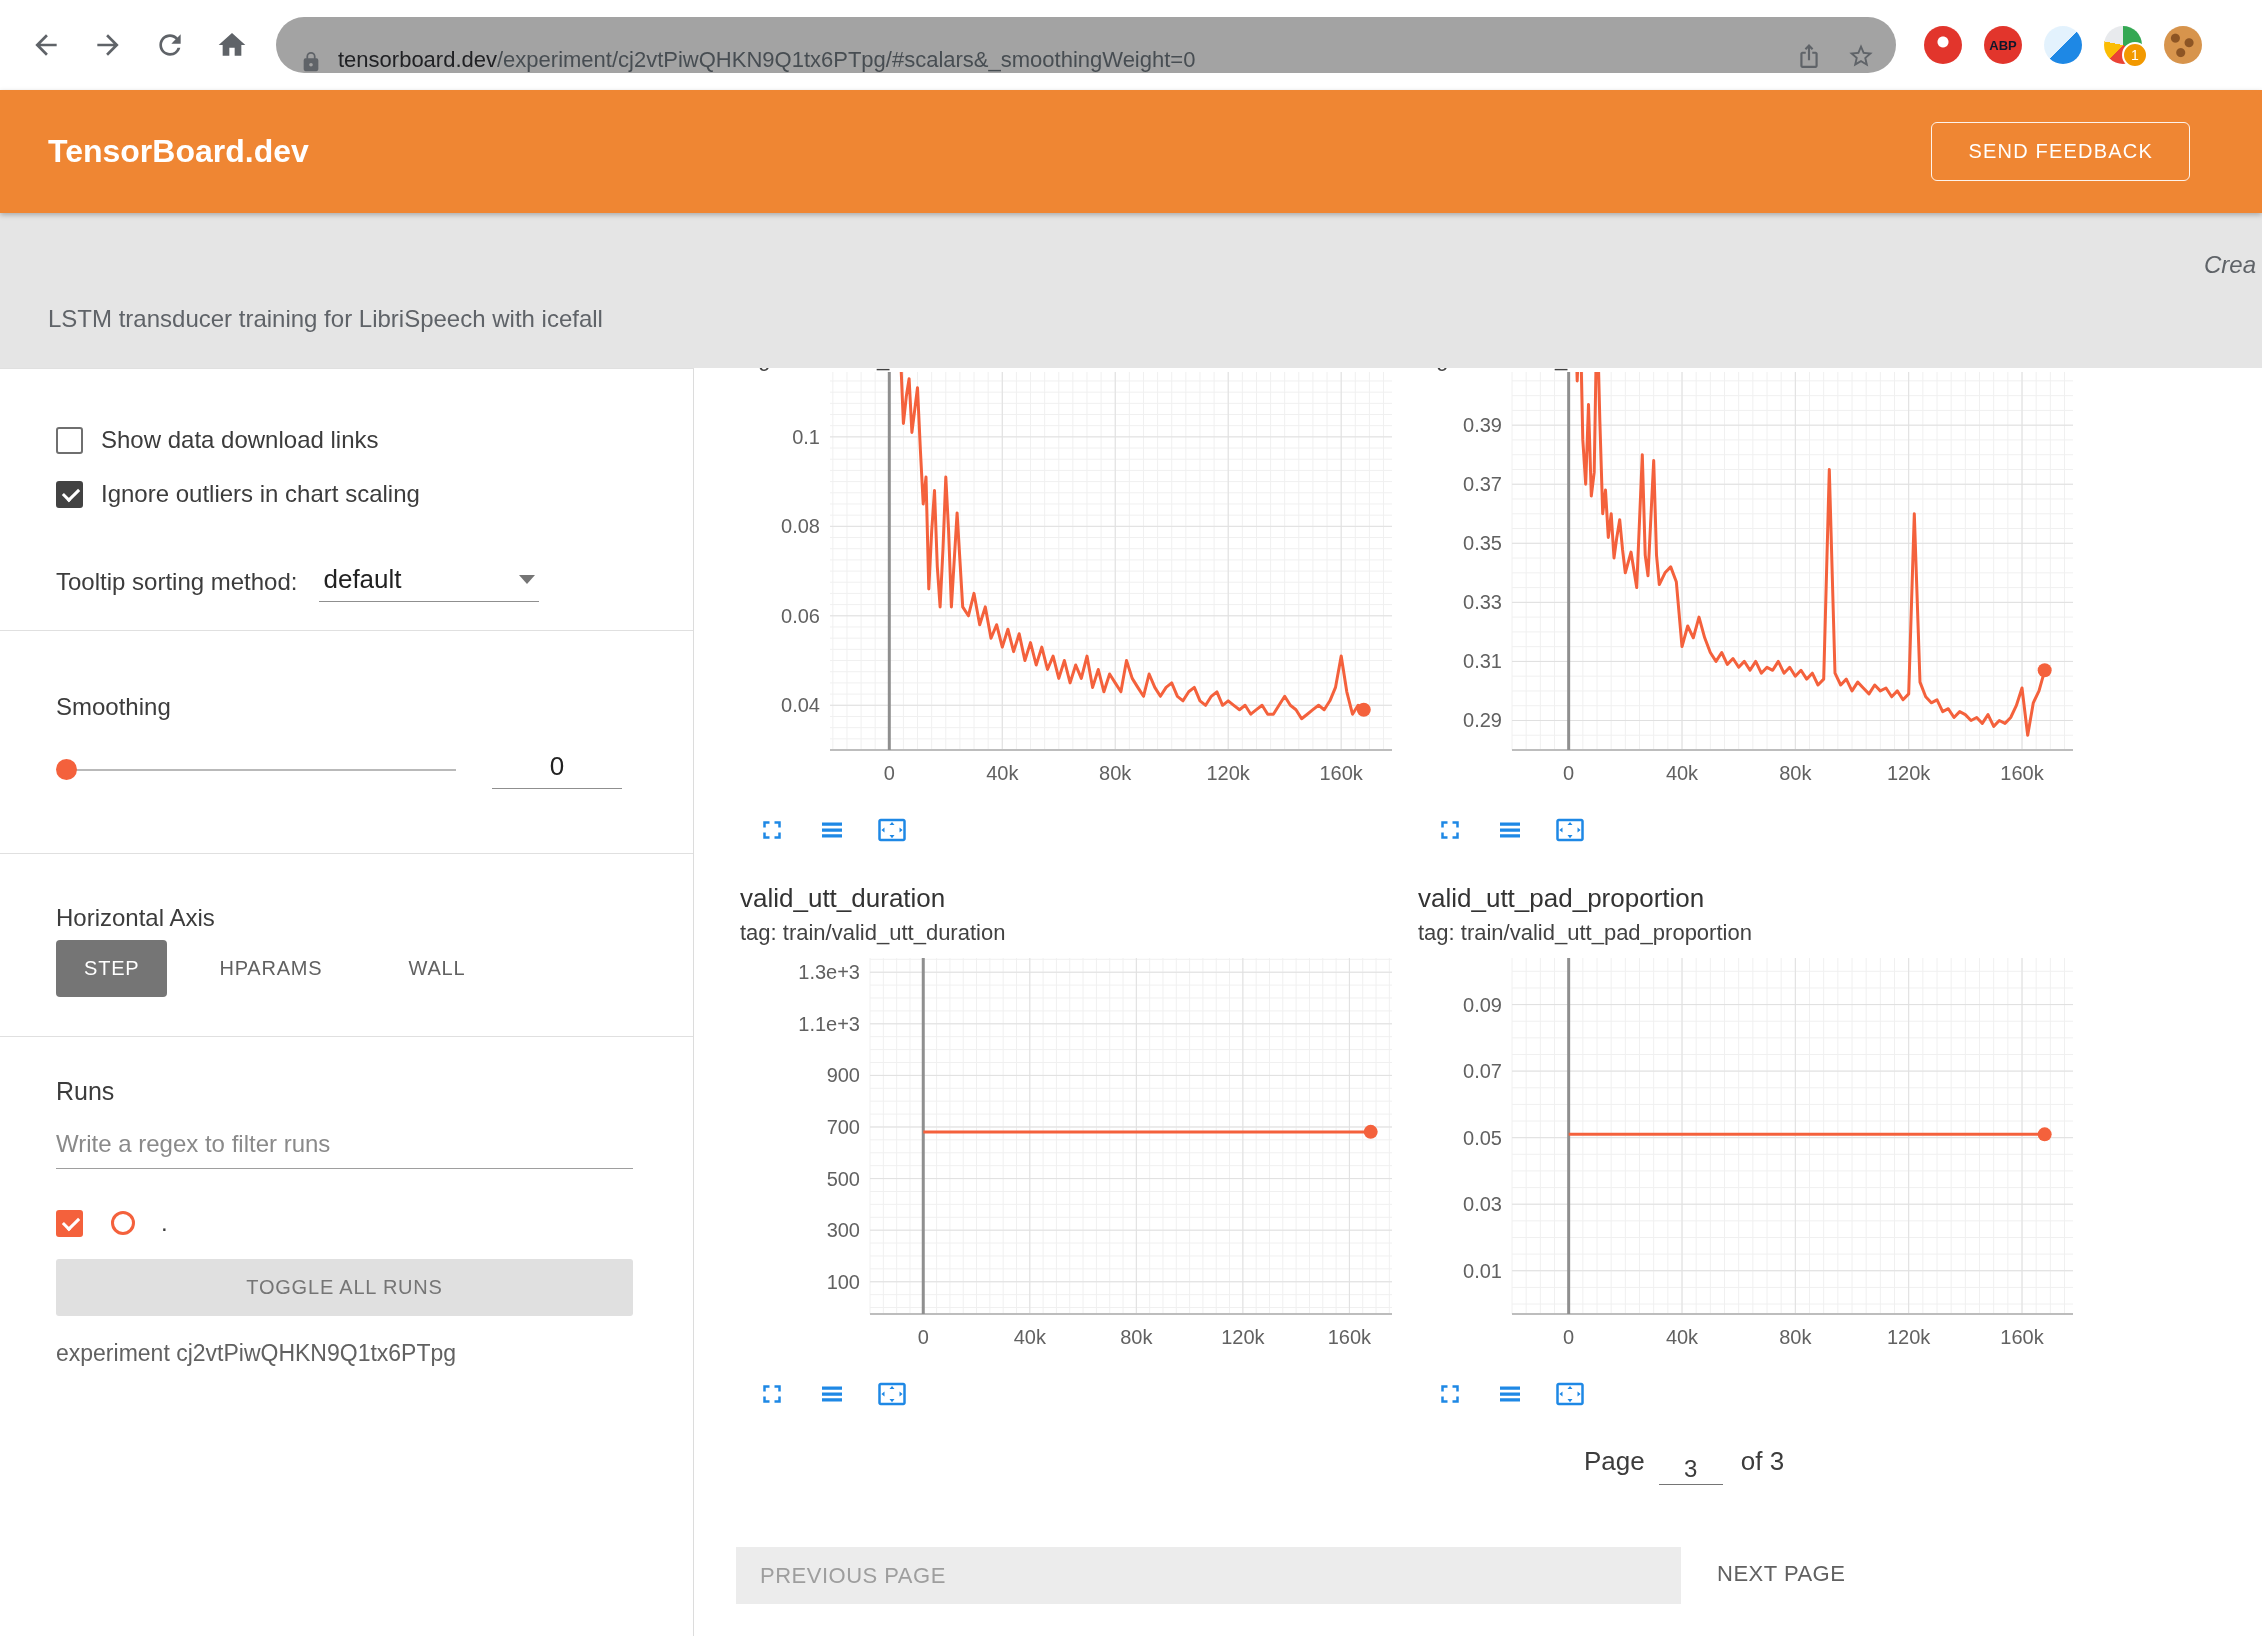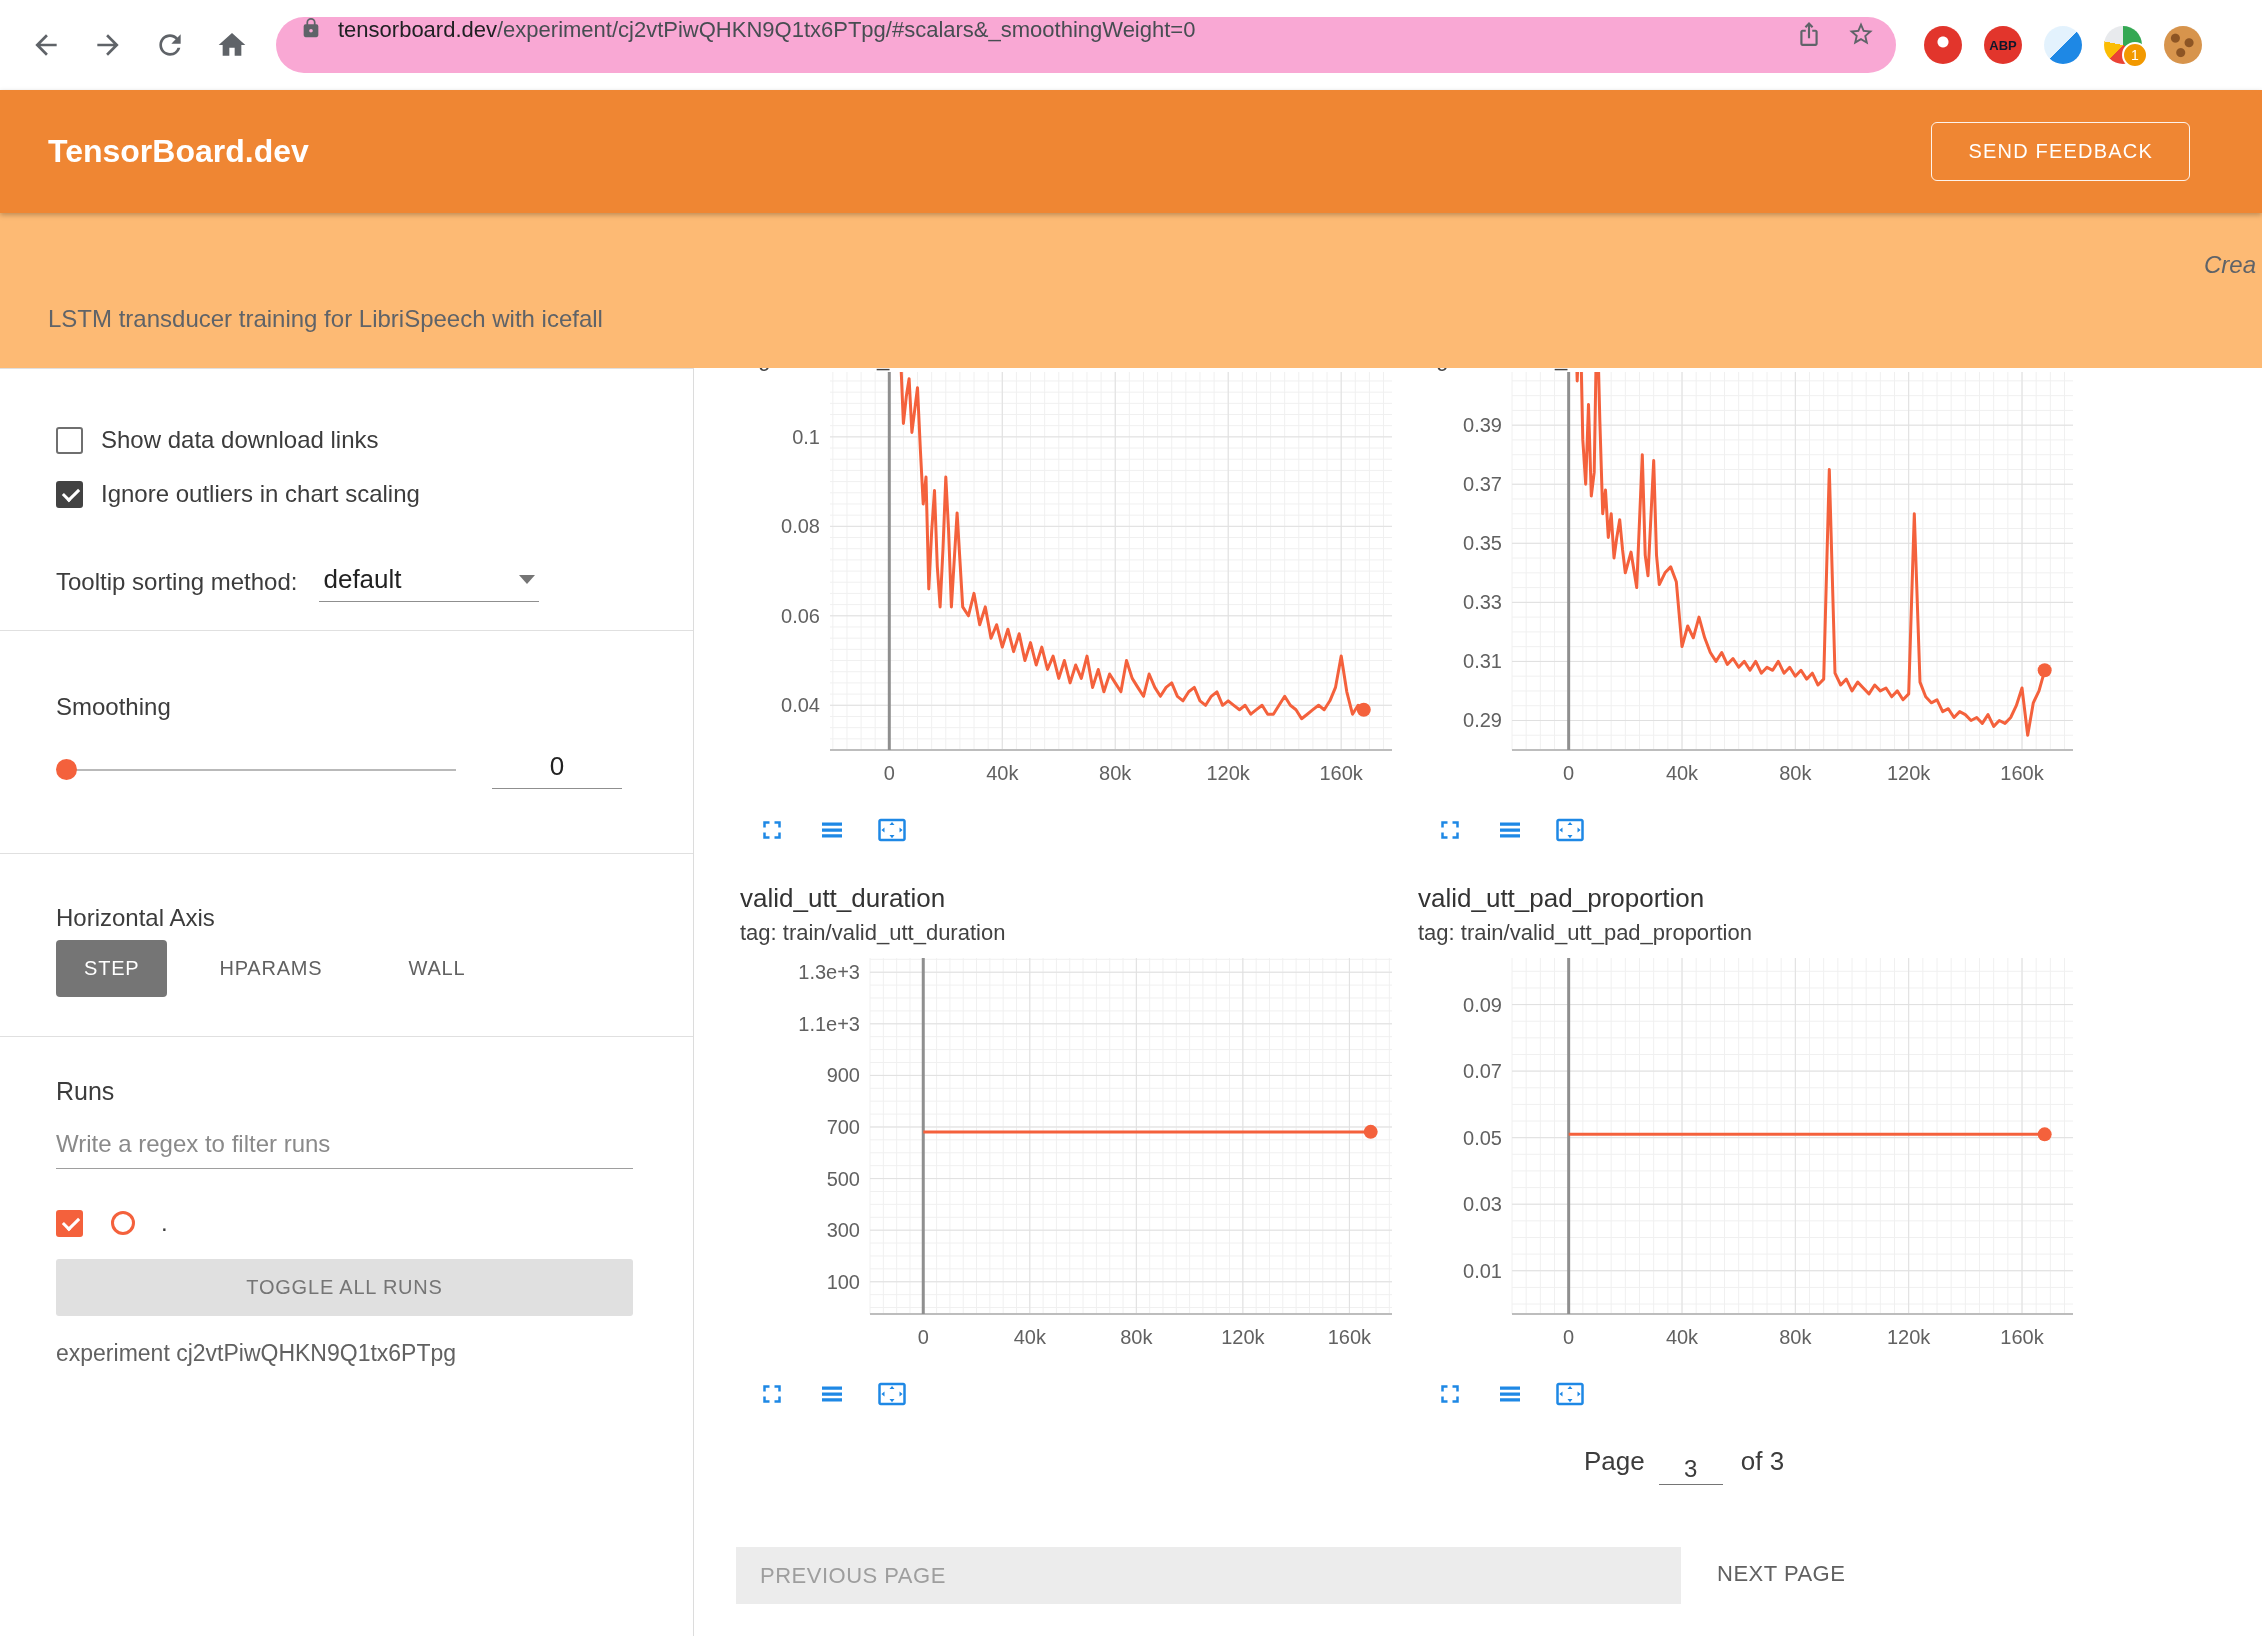--- a/index.html
+++ b/index.html
@@ -1,21 +1,21 @@
 <!DOCTYPE html>
 <html><head>
 <meta charset="utf-8">
 <style>
   html,body{margin:0;padding:0;width:2262px;height:1636px;overflow:hidden;
     font-family:"Liberation Sans",sans-serif;background:#fff;color:#3c3c3c;}
   
   .browser-bar{height:90px;background:#fff;display:flex;align-items:center;padding:0 24px 0 28px;box-sizing:border-box;}
   .tb-icon{width:36px;height:36px;margin-right:26px;display:flex;align-items:center;justify-content:center;cursor:pointer;}
   .tb-icon svg{fill:#5f6368;}
-  .omnibox{flex:0 0 auto;width:1620px;height:56px;background:#f9a8d4;border-radius:28px;display:flex;align-items:flex-start;padding:0 18px 0 24px;box-sizing:border-box;}
+  .omnibox{flex:0 0 auto;width:1620px;height:56px;background:#a3a3a3;border-radius:28px;display:flex;align-items:flex-end;padding:0 18px 0 24px;box-sizing:border-box;}
   .omnibox .lock{margin-right:16px;display:flex;}
   .omnibox .url{flex:1;font-size:22px;white-space:nowrap;overflow:hidden;}
   .url .domain{color:#202124;}
   .url .path{color:#474d52;}
   .omni-action{width:34px;height:34px;margin-left:18px;display:flex;align-items:center;justify-content:center;cursor:pointer;}
   .omni-action svg{fill:#5f6368;}
   .ext-row{display:flex;align-items:center;margin-left:28px;gap:22px;}
   .ext{width:38px;height:38px;border-radius:50%;position:relative;cursor:pointer;flex:0 0 auto;}
   .ext-red{background:radial-gradient(circle at 50% 42%,#fff 5px,transparent 6px),#e2352c;}
   .ext-abp{background:#e2352c;display:flex;align-items:center;justify-content:center;color:#0f172a;font-size:13px;font-weight:bold;letter-spacing:0;}
@@ -29,21 +29,21 @@
   
   .app-header{height:123px;background:#ef8633;display:flex;align-items:center;padding:0 0 0 48px;position:relative;
     box-shadow:0 2px 5px rgba(0,0,0,.25);z-index:5;}
   .brand{color:#fff;font-size:32px;font-weight:bold;margin-right:170px;cursor:pointer;}
   .main-nav{display:flex;align-items:stretch;height:100%;}
   .nav-item{display:flex;align-items:center;padding:0 27px;color:#fff;font-size:20px;letter-spacing:1.2px;cursor:pointer;position:relative;}
   .nav-item.active::after{content:"";position:absolute;left:10px;right:10px;bottom:0;height:4px;background:#fff;}
   .feedback-btn{margin-left:auto;margin-right:72px;border:1px solid rgba(255,255,255,.9);border-radius:6px;color:#fff;
     font-size:20px;letter-spacing:1.2px;padding:17px 36px;cursor:pointer;background:transparent;}
   
-  .subheader{height:155px;position:relative;background:#fdba74;}
+  .subheader{height:155px;position:relative;background:#e5e5e5;}
   .exp-title{position:absolute;left:48px;top:92px;font-size:24px;color:#5f6368;}
   .clipped-right{position:absolute;right:6px;top:38px;font-size:24px;font-style:italic;color:#5f6368;}
   
   .content{position:relative;height:1268px;}
   .sidebar{position:absolute;left:0;top:0;width:694px;height:100%;box-sizing:border-box;background:#fff;
     border-top:1px solid #e0e0e0;border-right:1px solid #dcdcdc;padding:57px 60px 0 56px;}
   .chk-row{display:flex;align-items:center;}
   .checkbox{width:27px;height:27px;border:2px solid #6f6f6f;border-radius:3px;box-sizing:border-box;position:relative;flex:0 0 auto;cursor:pointer;}
   .checkbox.dark{background:#424242;border-color:#424242;}
   .checkbox.orange{background:#f4613c;border-color:#f4613c;}

